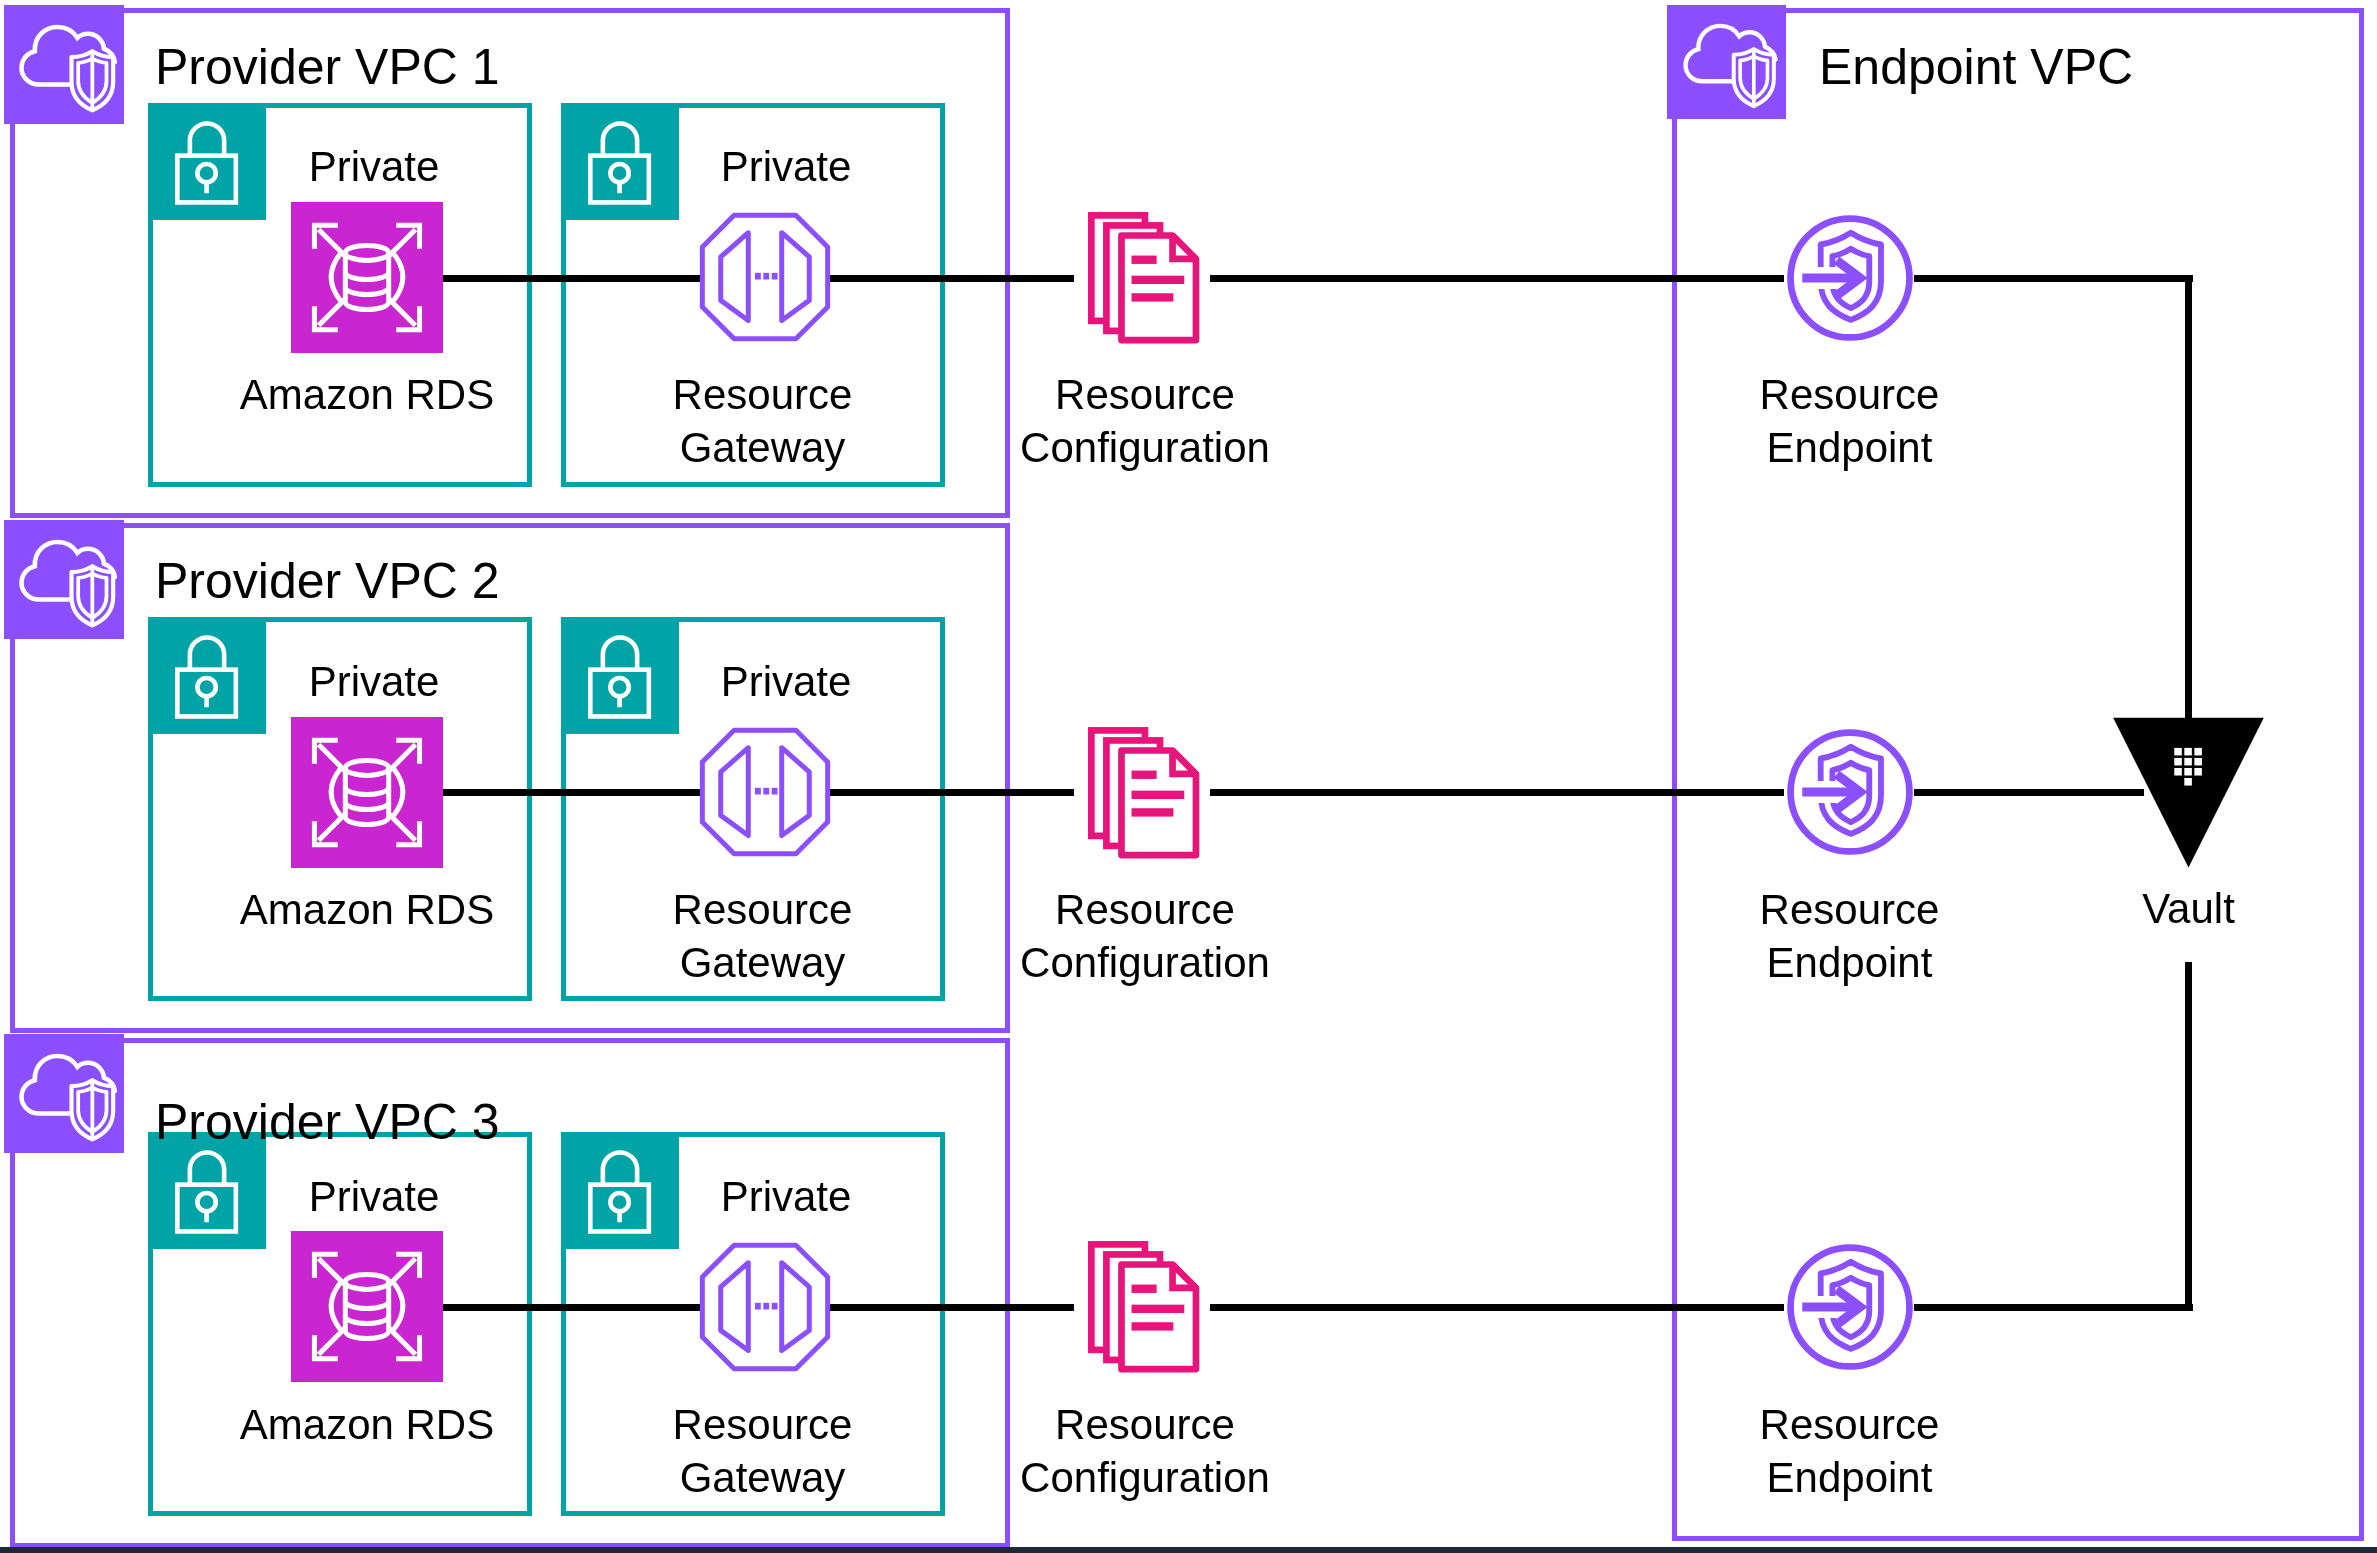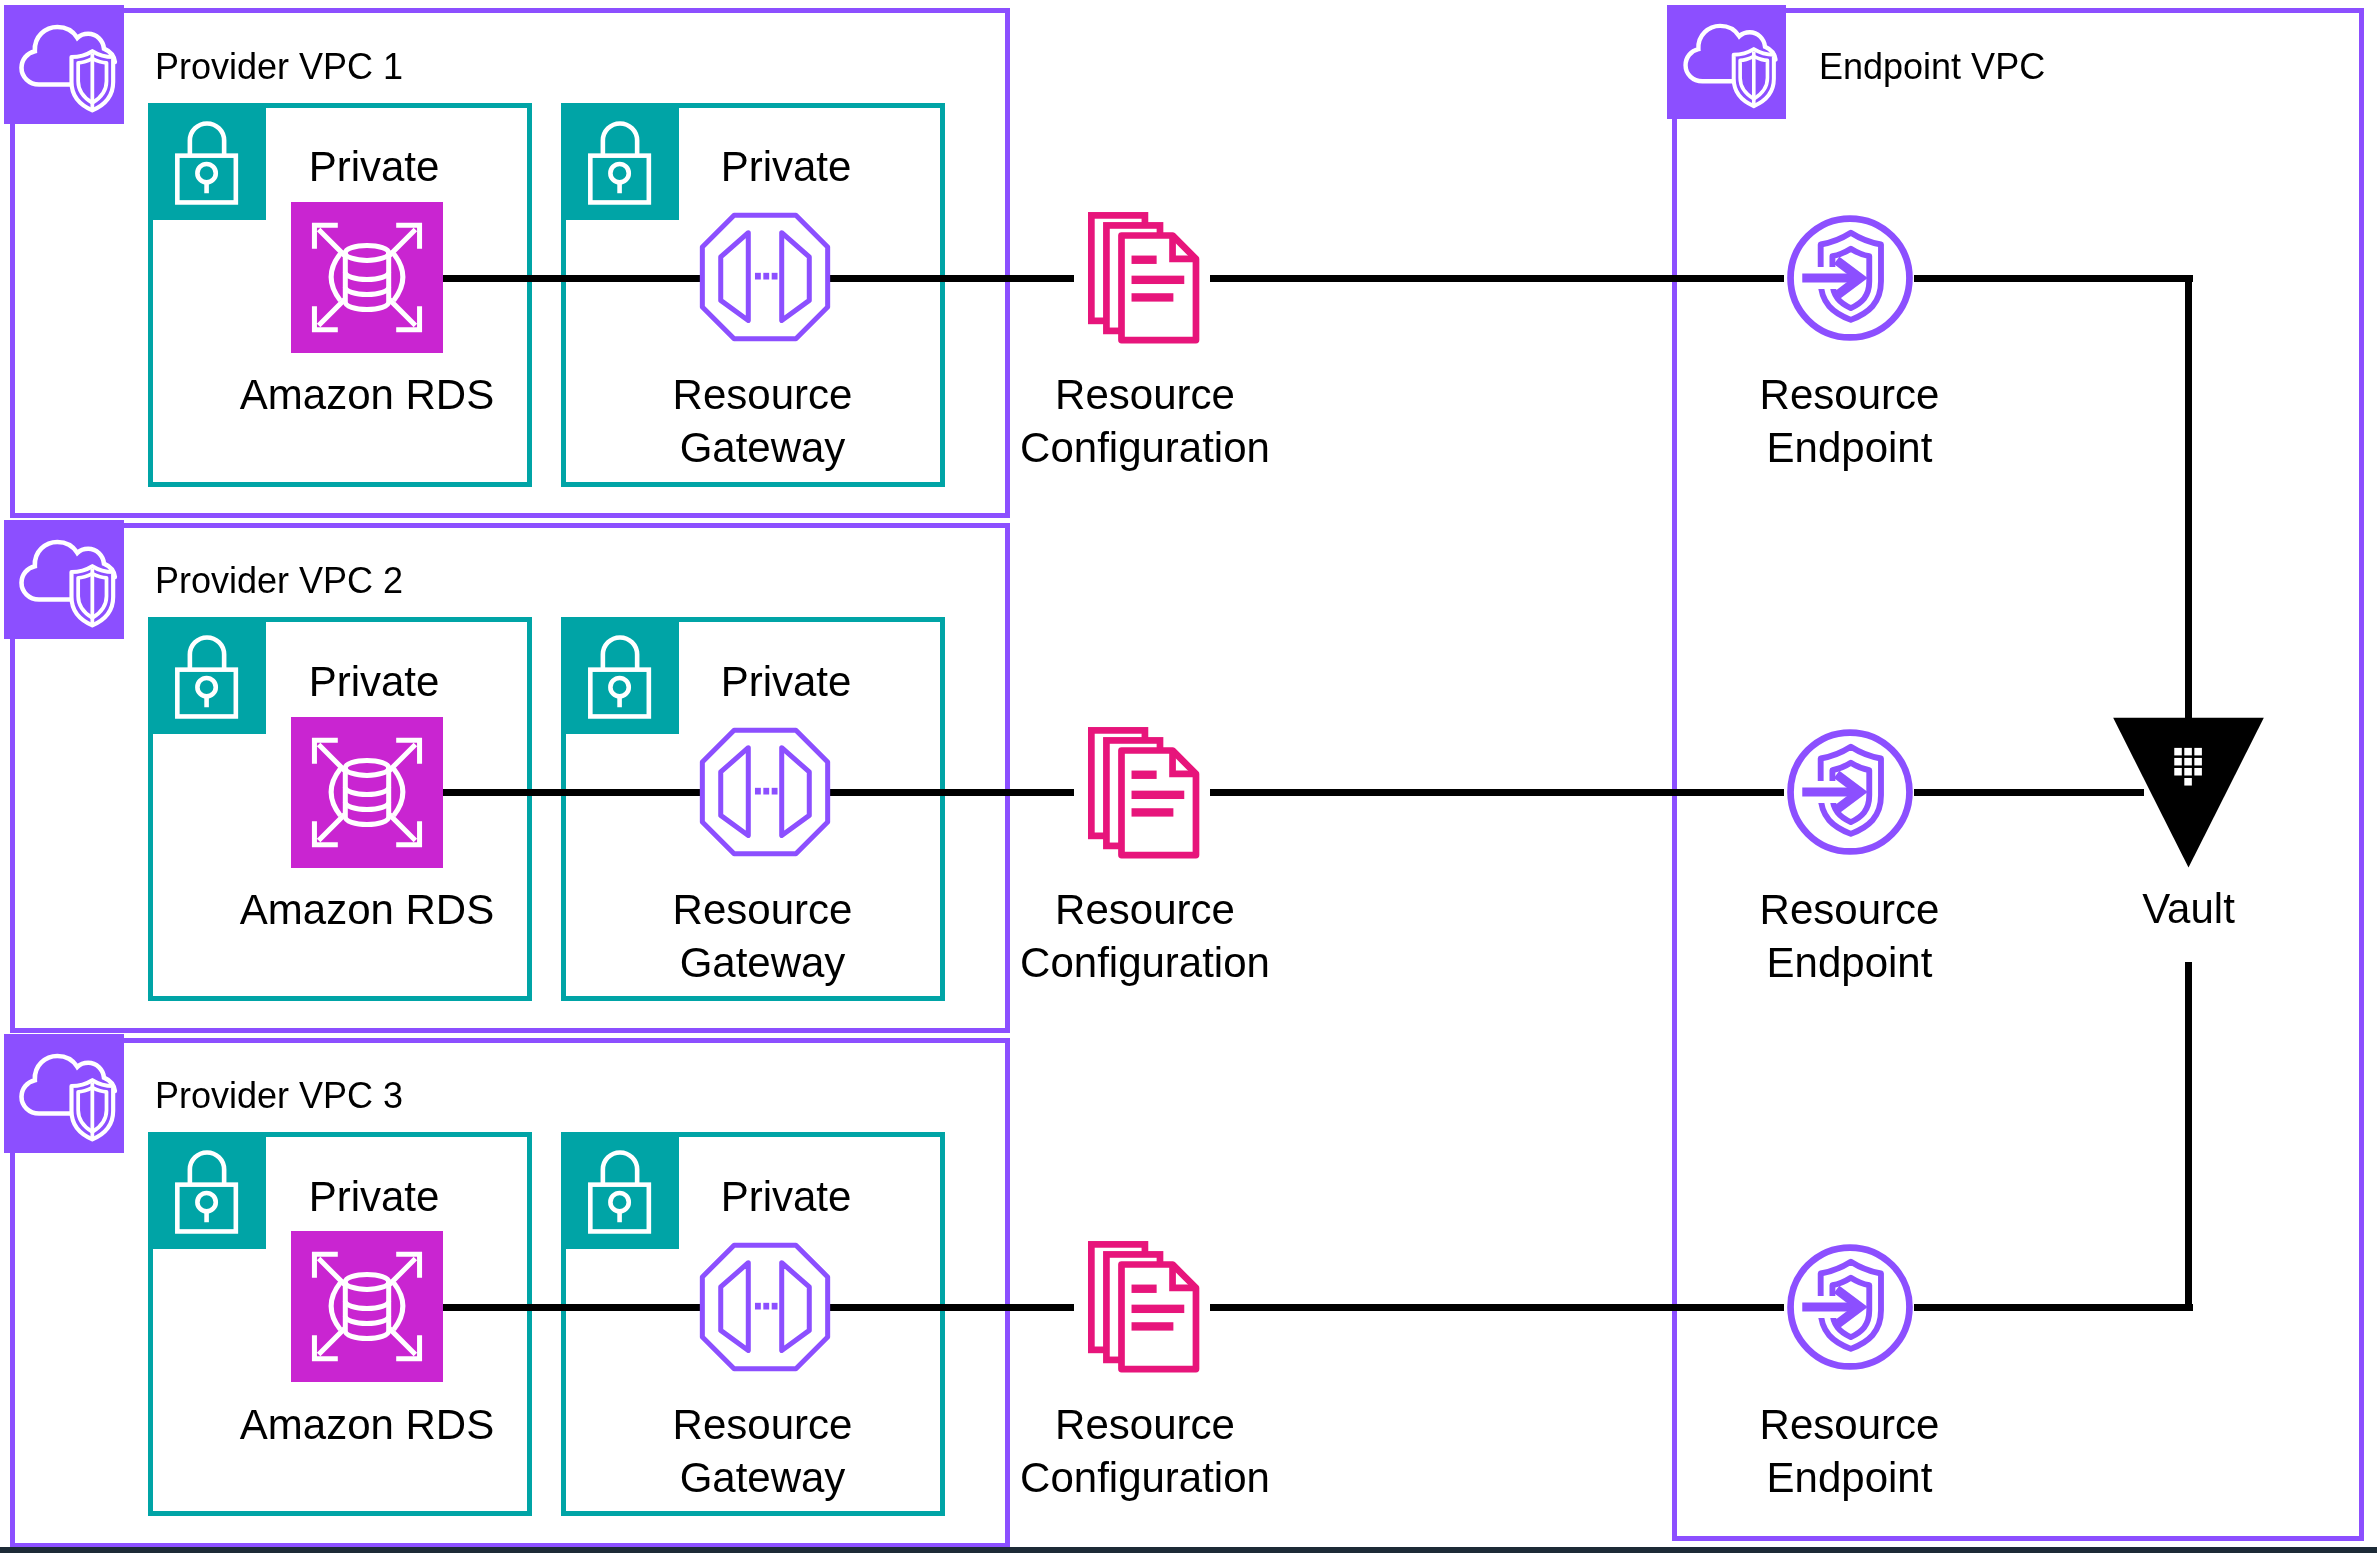--- a/index.html
+++ b/index.html
@@ -8,21 +8,21 @@
   .abs{position:absolute;}
 
   
   .vpc-box{border:5px solid var(--purple,#8C4FFF);background:transparent;z-index:1;}
   .subnet-box{border:5px solid var(--teal,#00A4A6);background:transparent;z-index:2;}
   .badge{background:var(--purple,#8C4FFF);z-index:3;}
   .badge-teal{background:var(--teal,#00A4A6);z-index:3;}
   .rds-square{background:var(--magenta,#C925D1);z-index:6;}
 
   
-  .title{font-size:36px;line-height:60px;white-space:nowrap;z-index:4;}
+  .title{font-size:50px;line-height:60px;white-space:nowrap;z-index:4;}
   .label{font-size:42px;line-height:53px;text-align:center;z-index:4;}
 
   
   .hline{height:6.7px;background:#000;z-index:5;}
   .vline{width:6.7px;background:#000;z-index:5;}
   .bottom-edge{background:#1d2a36;z-index:7;}
 
   .icon{z-index:6;}
   .ic-white{color:#fff;}
   .ic-purple{color:var(--purple,#8C4FFF);}
@@ -222,21 +222,21 @@
   <div class="abs hline" style="left:825px;top:789px;width:249px;"></div>
   <div class="abs hline" style="left:1210px;top:789px;width:574px;"></div>
   <div class="abs hline" style="left:1914px;top:789px;width:230px;"></div>
 
   <div class="abs vpc-box" style="left:10px;top:1038px;width:990px;height:500px;"></div>
   <div class="abs badge" style="left:4.2px;top:1034px;width:120px;height:119px;">
     <svg width="120" height="119" class="ic-white" viewBox="0 0 144 142">
         <use href="#sym-vpc"></use>
       </svg>
   </div>
-  <div class="abs title" style="left:155px;top:1066px;">Provider VPC 3</div>
+  <div class="abs title" style="left:155px;top:1092px;">Provider VPC 3</div>
 
   <div class="abs subnet-box" style="left:148px;top:1132px;width:374px;height:374px;"></div>
   <div class="abs badge-teal" style="left:148px;top:1132px;width:118px;height:117px;">
     <svg width="118" height="117" class="ic-white" viewBox="0 0 141 140">
         <use href="#sym-lock"></use>
       </svg>
   </div>
   <div class="abs label" style="left:261px;top:1170px;width:226px;">Private</div>
   <div class="abs rds-square" style="left:291px;top:1231px;width:152px;height:151px;">
     <svg width="152" height="151" class="ic-white" viewBox="0 0 182 181">

